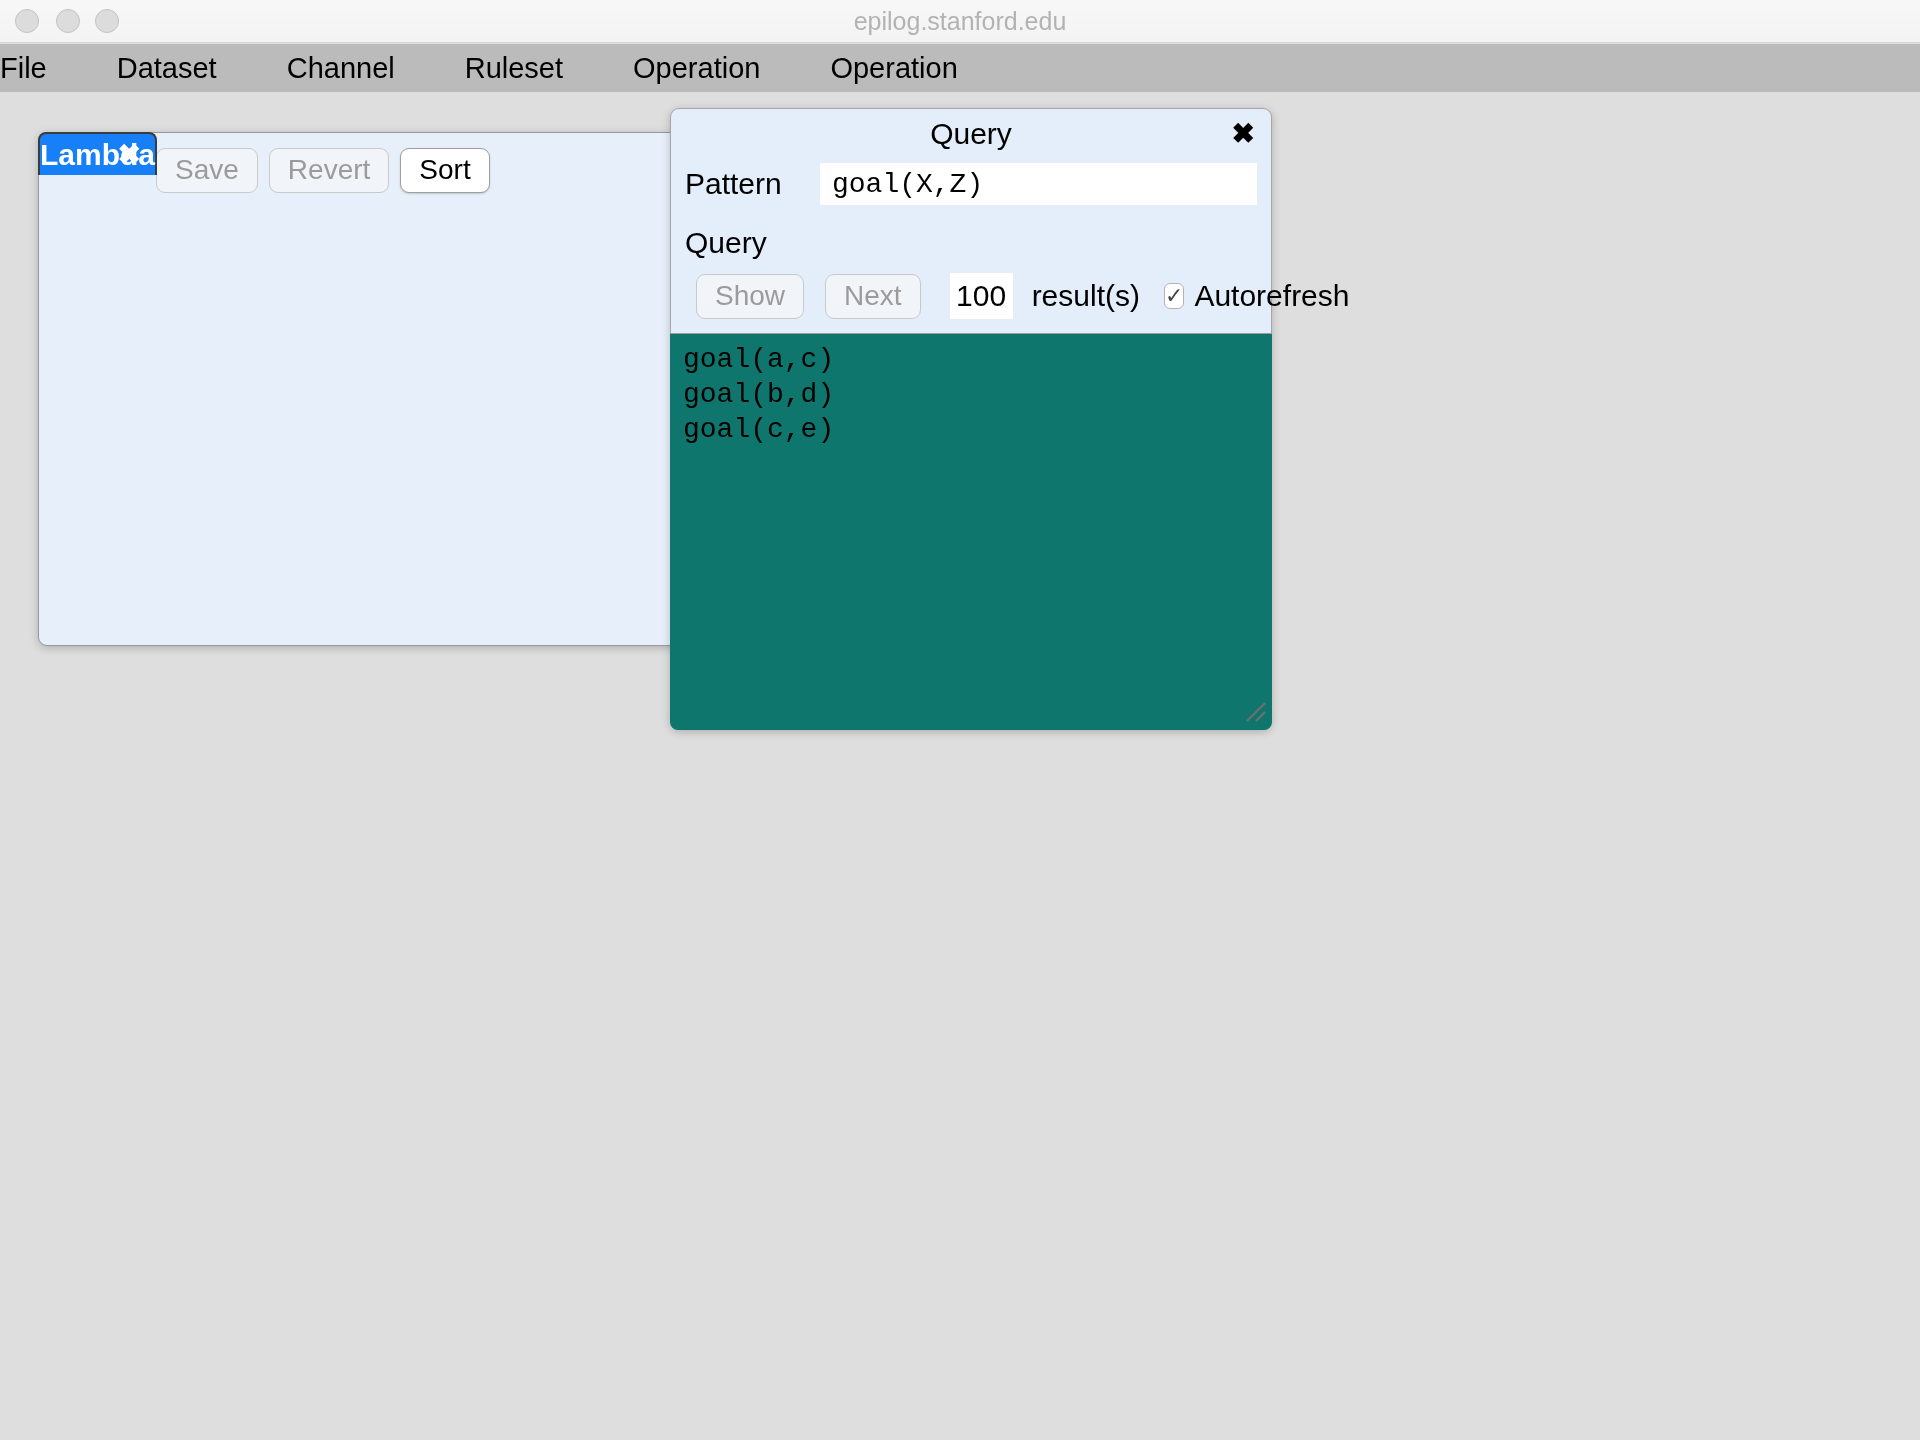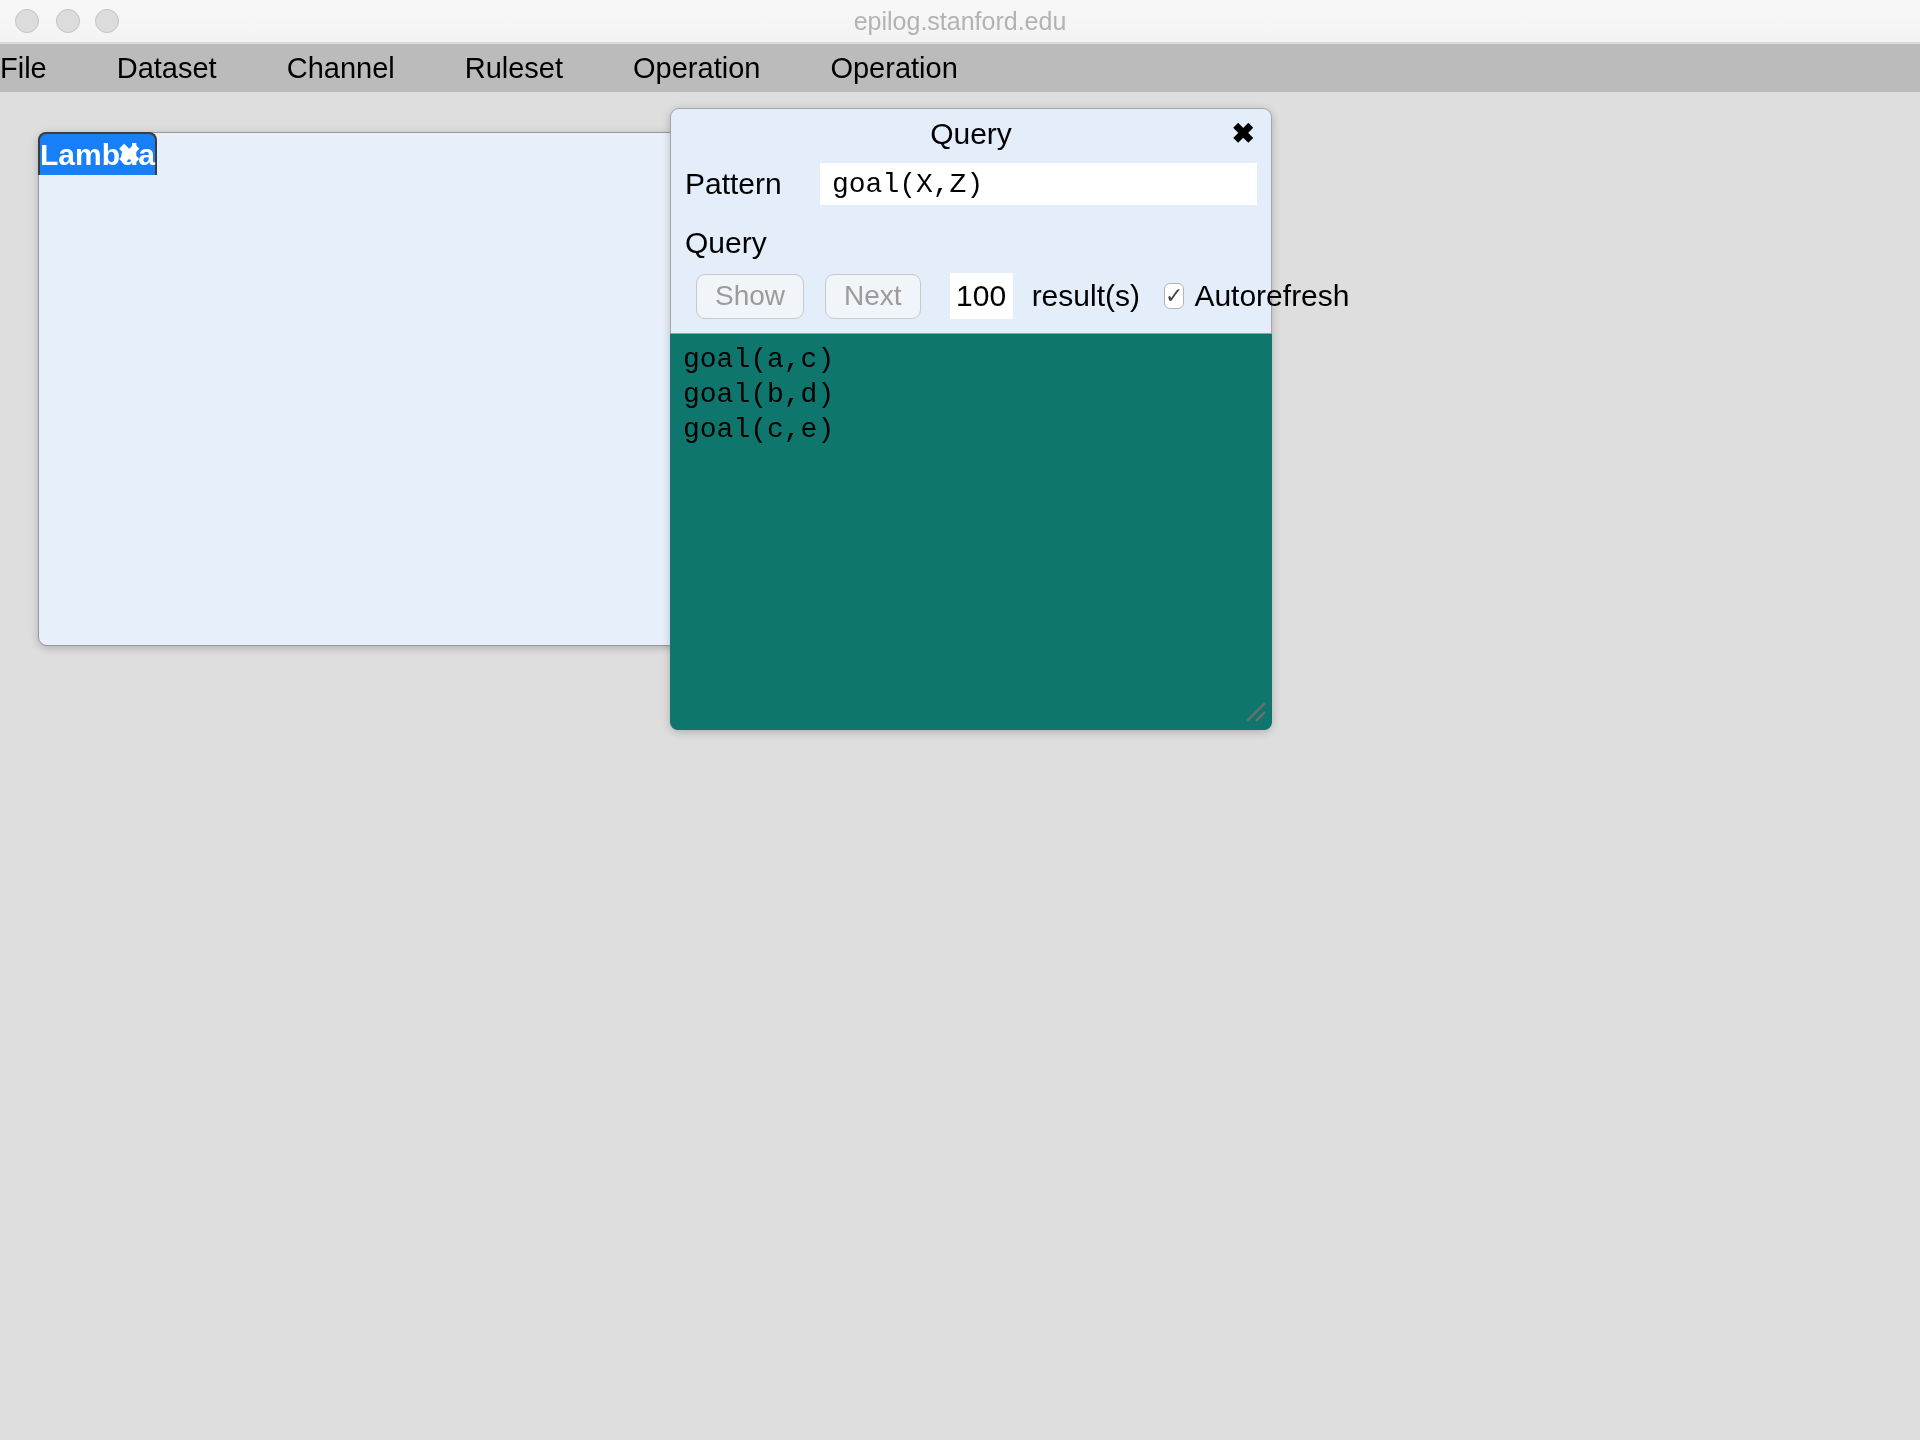--- a/index.html
+++ b/index.html
@@ -133,20 +133,25 @@
   <span class="menu-item">Ruleset</span>
   <span class="menu-item">Operation</span>
   <span class="menu-item">Operation</span>
 </div>
 
 <div class="window lambda-window">
   <div class="lambda-titlebar">
     <span class="lambda-title">Lambda</span>
     <span class="close-x">✖</span>
   </div>
+  <div class="lambda-toolbar">
+    <button class="btn btn-disabled">Save</button>
+    <button class="btn btn-disabled">Revert</button>
+    <button class="btn btn-primary">Sort</button>
+  </div>
 </div>
 
 <div class="window query-window">
   <div class="query-titlebar">
     <span class="query-title">Query</span>
     <span class="close-x">✖</span>
   </div>
 
   <div class="field-row pattern">
     <span class="field-label">Pattern</span>

